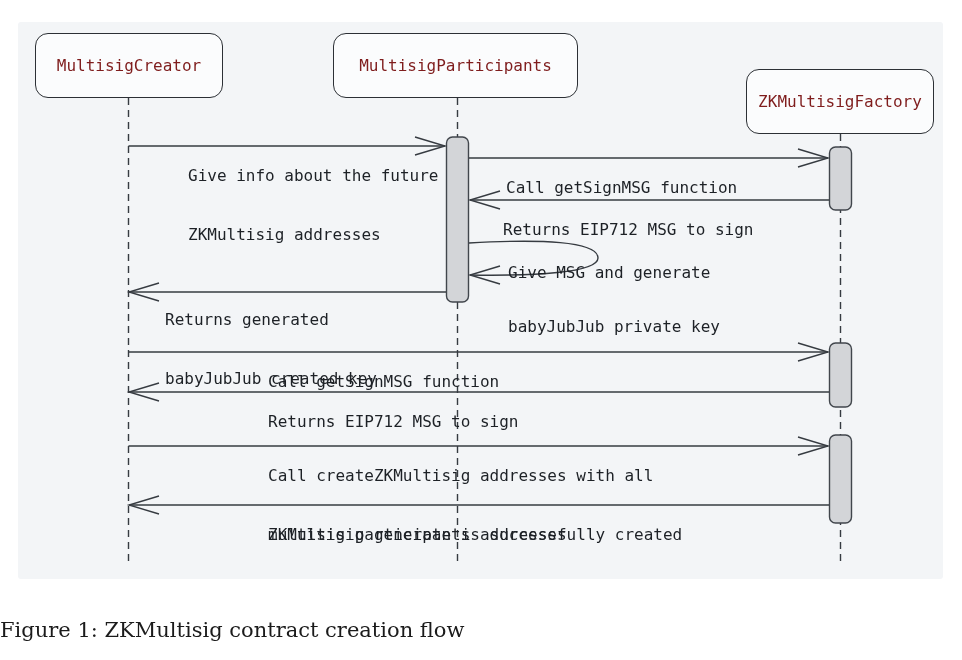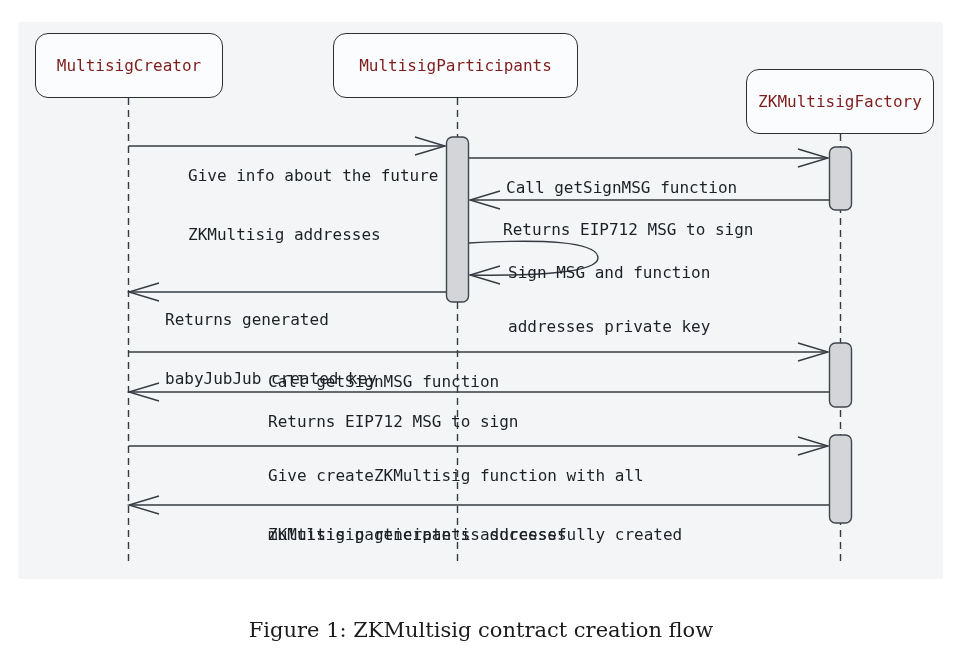--- a/index.html
+++ b/index.html
@@ -9,21 +9,21 @@
   .panel { position:absolute; left:18px; top:22px; width:925px; height:557px;
            background:#f3f5f7; border-radius:3px; }
   svg.wires { position:absolute; left:0; top:0; width:962px; height:660px; }
   .actor-box { position:absolute; height:65px; top:33px;
                background:#fbfcfd; border:1.5px solid #2c3035; border-radius:13px;
                display:flex; align-items:center; justify-content:center;
                font-size:16px; color:#7f1d1d; letter-spacing:0; }
   .msg { position:absolute; font-size:16px; color:#1d2126; white-space:pre; }
   .msg .ln { line-height:21px; height:21px; }
   .msg.tight .ln { line-height:16px; height:16px; }
-  .caption { position:absolute; left:0; top:612px; width:962px; text-align:center;
+  .caption { position:absolute; left:0; top:612px; width:962px; 
              font-family:"DejaVu Serif", serif; font-size:21px; line-height:36px;
              color:#1b1b1b; }
 </style>
 </head>
 <body>
 
 <div class="page">
 
   <div class="panel"></div>
 
@@ -108,39 +108,39 @@
 
   <div class="msg" style="left:506px; top:139px;">
     <div class="ln">Call getSignMSG function</div>
   </div>
 
   <div class="msg" style="left:503px; top:181px;">
     <div class="ln">Returns EIP712 MSG to sign</div>
   </div>
 
   <div class="msg tight" style="left:508px; top:227px;">
-    <div class="ln">Sign MSG and function</div>
-    <div class="ln">addresses private key</div>
+    <div class="ln">Give MSG and generate</div>
+    <div class="ln">babyJubJub private key</div>
   </div>
 
   <div class="msg" style="left:165px; top:271px;">
     <div class="ln">Returns generated</div>
     <div class="ln">babyJubJub created key</div>
   </div>
 
   <div class="msg" style="left:268px; top:333px;">
     <div class="ln">Call getSignMSG function</div>
   </div>
 
   <div class="msg" style="left:268px; top:373px;">
     <div class="ln">Returns EIP712 MSG to sign</div>
   </div>
 
   <div class="msg" style="left:268px; top:427px;">
-    <div class="ln">Give createZKMultisig function with all</div>
+    <div class="ln">Call createZKMultisig addresses with all</div>
     <div class="ln">multisig participants addresses</div>
   </div>
 
   <div class="msg" style="left:268px; top:486px;">
     <div class="ln">ZKMultisig generate is successfully created</div>
   </div>
 
   <div class="caption">Figure 1: ZKMultisig contract creation flow</div>
 
 </div>

